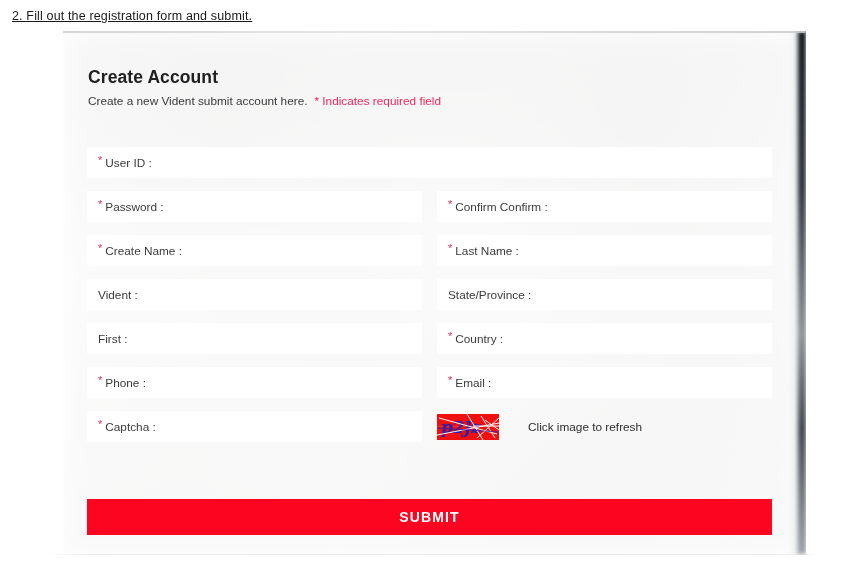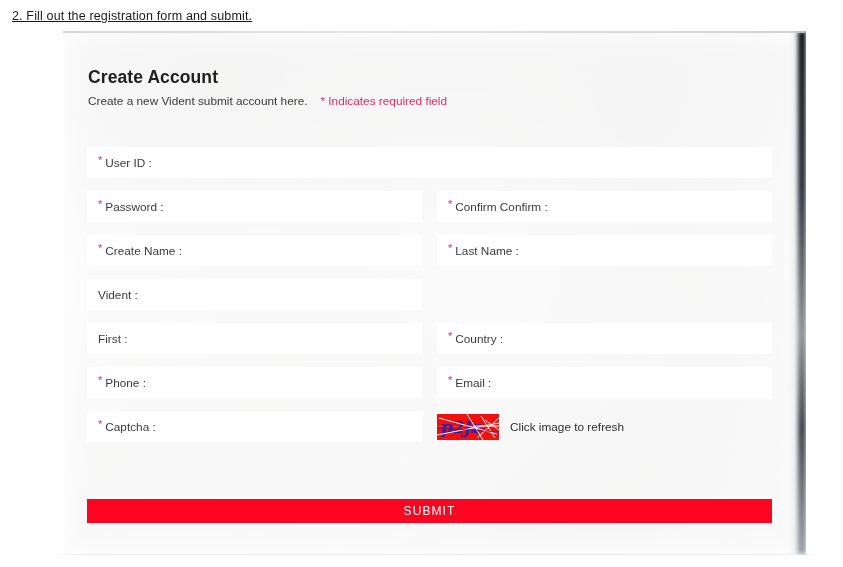--- a/index.html
+++ b/index.html
@@ -117,21 +117,21 @@
   .form-sub {
     position: absolute;
     left: 25px;
     top: 63px;
     font-size: 11.8px;
     color: #3a3a3a;
     white-space: nowrap;
   }
   .req-note {
     color: #f1275c;
-    margin-left: 13px;
+    margin-left: 7px;
   }
 
   .rows {
     position: absolute;
     left: 24px;
     top: 116px;
     width: 710px;
   }
   .row {
     display: flex;
@@ -189,34 +189,35 @@
     font-weight: bold;
     font-size: 17px;
     color: #3a1f9e;
     letter-spacing: -0.5px;
     text-shadow: 0 0 1px rgba(58,31,158,.6);
   }
   .cap-hint {
     font-size: 11.8px;
     color: #2e2e2e;
     white-space: nowrap;
+    margin-left: 18px;
   }
 
   .submit {
     position: absolute;
     left: 24px;
     top: 468px;
     width: 685px;
-    height: 24px;
+    height: 36px;
     background: #fb0521;
     border: 0;
     color: #ffffff;
     font-family: "Liberation Sans", sans-serif;
-    font-size: 12px;
-    font-weight: normal;
+    font-size: 14px;
+    font-weight: bold;
     letter-spacing: 1.1px;
     cursor: pointer;
   }
 </style>
 </head>
 <body>
 
 <div class="caption">2. Fill out the registration form and submit.</div>
 
 <div class="shot">
@@ -264,20 +265,23 @@
         </div>
         <div class="field half">
           <span class="star">*</span>
           <span>Last Name :</span>
         </div>
       </div>
 
       <div class="row">
         <div class="field half">
           <span>Vident :</span>
+        </div>
+        <div class="field half">
+          <span>State/Province :</span>
         </div>
       </div>
 
       <div class="row">
         <div class="field half">
           <span>First :</span>
         </div>
         <div class="field half">
           <span class="star">*</span>
           <span>Country :</span>

